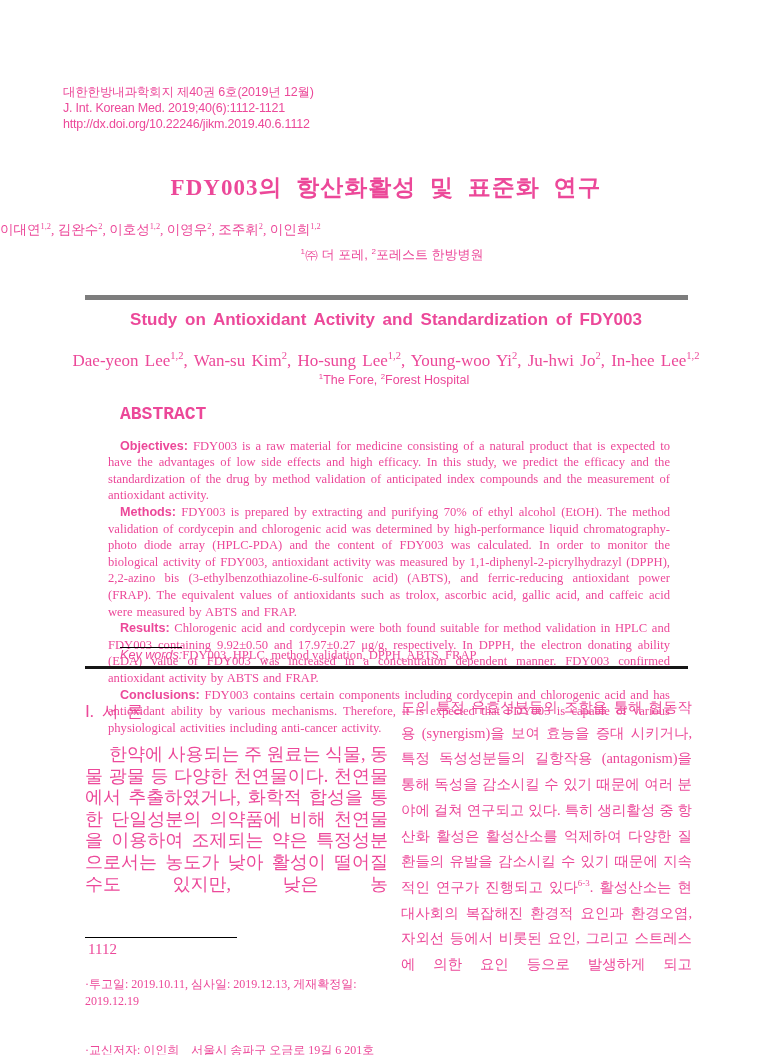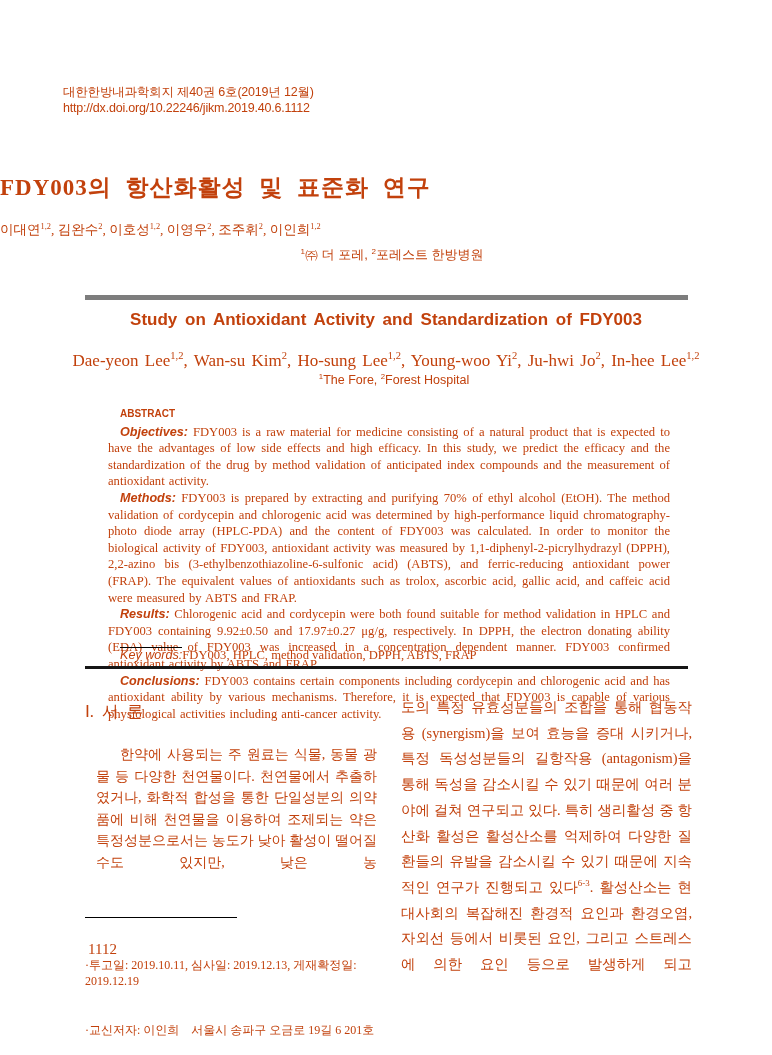--- a/index.html
+++ b/index.html
@@ -1,32 +1,32 @@
 <!DOCTYPE html>
 <html><head>
 <meta charset="utf-8">
 <style>
   html, body { margin: 0; padding: 0; background: #ffffff; }
   .page {
     position: relative;
     width: 772px;
     height: 1055px;
     background: #ffffff;
-    color: #c2410c;
+    color: #ec4899;
     font-family: "Liberation Serif", serif;
     overflow: hidden;
   }
   .journal-info {
     position: absolute; left: 63px; top: 84px;
     font-family: "Liberation Sans", sans-serif;
     font-size: 12.5px; line-height: 16px; letter-spacing: -0.2px;
   }
   .title-kr {
     position: absolute; left: 0; right: 0; top: 172px;
-    margin: 0; 
+    margin: 0; text-align: center;
     font-size: 23px; font-weight: 700; word-spacing: 7px; letter-spacing: 1px;
   }
   .authors-kr {
     position: absolute; left: 0; right: 0; top: 221px;
     text-align: left; font-size: 13.5px;
   }
   .affil-kr {
     position: absolute; left: 12px; right: 0; top: 246px;
     text-align: center; font-family: "Liberation Sans", sans-serif; font-size: 13px;
   }
@@ -46,25 +46,25 @@
   }
   .affil-en {
     position: absolute; left: 16px; right: 0; top: 373px;
     text-align: center; font-family: "Liberation Sans", sans-serif; font-size: 12.5px;
   }
   .abstract {
     position: absolute; left: 108px; width: 562px; top: 406px;
     font-size: 12.6px; line-height: 16.6px; text-align: justify; word-spacing: 1px;
   }
   .abs-heading {
-    font-family: Liberation Sans, sans-serif;
-    font-weight: 700; font-size: 10px; margin-left: 12px; margin-bottom: 1px;
+    font-family: Liberation Mono, monospace;
+    font-weight: 700; font-size: 18px; margin-left: 12px; margin-bottom: 15px;
   }
   .abstract p { margin: 0; text-indent: 12px; }
-  .lbl { font-weight: 700; font-family: "Liberation Sans", sans-serif; font-style: italic; }
+  .lbl { font-weight: 700; font-family: "Liberation Sans", sans-serif; }
   sup { font-size: 0.62em; line-height: 0; vertical-align: super; }
   .keywords {
     position: absolute; left: 120px; right: 85px; top: 647px; font-size: 12.6px;
   }
   .kw-label {
     display: inline-block;
     font-family: "Liberation Sans", sans-serif;
     font-weight: 400; font-style: italic;
     border-top: 1.3px solid #000;
   }
@@ -76,21 +76,21 @@
     position: absolute; left: 85px; top: 692px; width: 607px;
     display: flex; gap: 13px;
   }
   .col-left { width: 303px; }
   .col-right { flex: 1; }
   .section-heading {
     margin: 9px 0 21px 0; text-align: left;
     font-size: 16.5px; font-weight: 400; word-spacing: 4px;
   }
   .body-par-left {
-    margin: 11px; font-size: 14px; line-height: 21.6px;
+    margin: 0; font-size: 18px; line-height: 21.6px;
     text-align: justify; text-align-last: justify; text-indent: 24px;
   }
   .footnote {
     margin-top: 9px; font-size: 12px; line-height: 16.3px; white-space: pre-wrap;
   }
   .fn-rule { width: 152px; border-top: 1.5px solid #000; margin-bottom: 6px; }
   .body-par-right {
     margin: 3px 0 0 0; font-size: 14.4px; line-height: 25.7px;
     text-align: justify; text-align-last: justify;
   }
@@ -98,20 +98,21 @@
     position: absolute; left: 88px; top: 941px; font-size: 15px; text-align: center;
   }
 </style>
 </head>
 <body>
 
 <div class="page">
 
   <header class="journal-info">
     <div>대한한방내과학회지 제40권 6호(2019년 12월)</div>
+    <div>J. Int. Korean Med. 2019;40(6):1112-1121</div>
     <div>http://dx.doi.org/10.22246/jikm.2019.40.6.1112</div>
   </header>
 
   <h1 class="title-kr">FDY003의 항산화활성 및 표준화 연구</h1>
 
   <div class="authors-kr">이대연<sup>1,2</sup>, 김완수<sup>2</sup>, 이호성<sup>1,2</sup>, 이영우<sup>2</sup>, 조주휘<sup>2</sup>, 이인희<sup>1,2</sup></div>
   <div class="affil-kr"><sup>1</sup>㈜ 더 포레, <sup>2</sup>포레스트 한방병원</div>
 
   <div class="rule-gray"></div>
 

